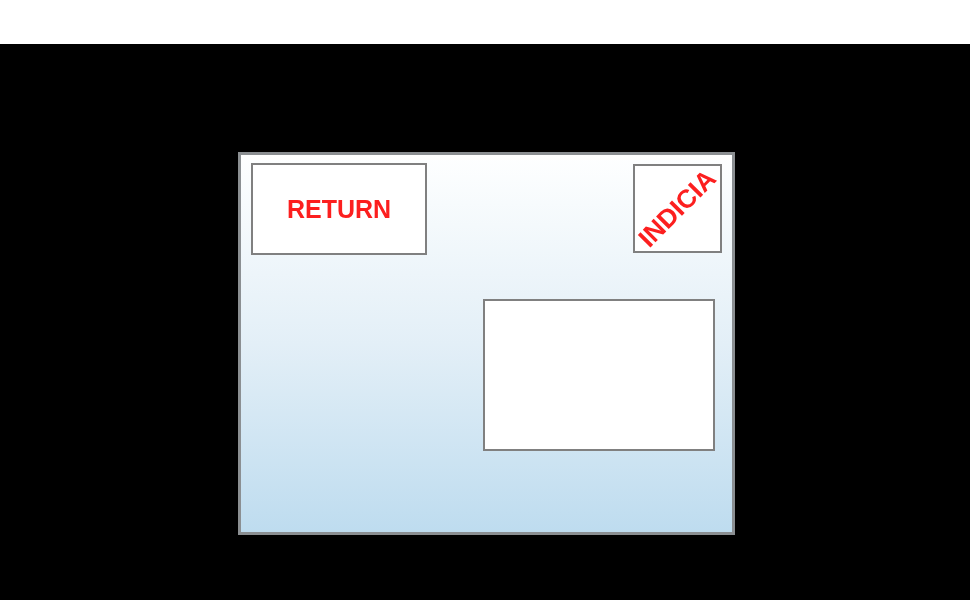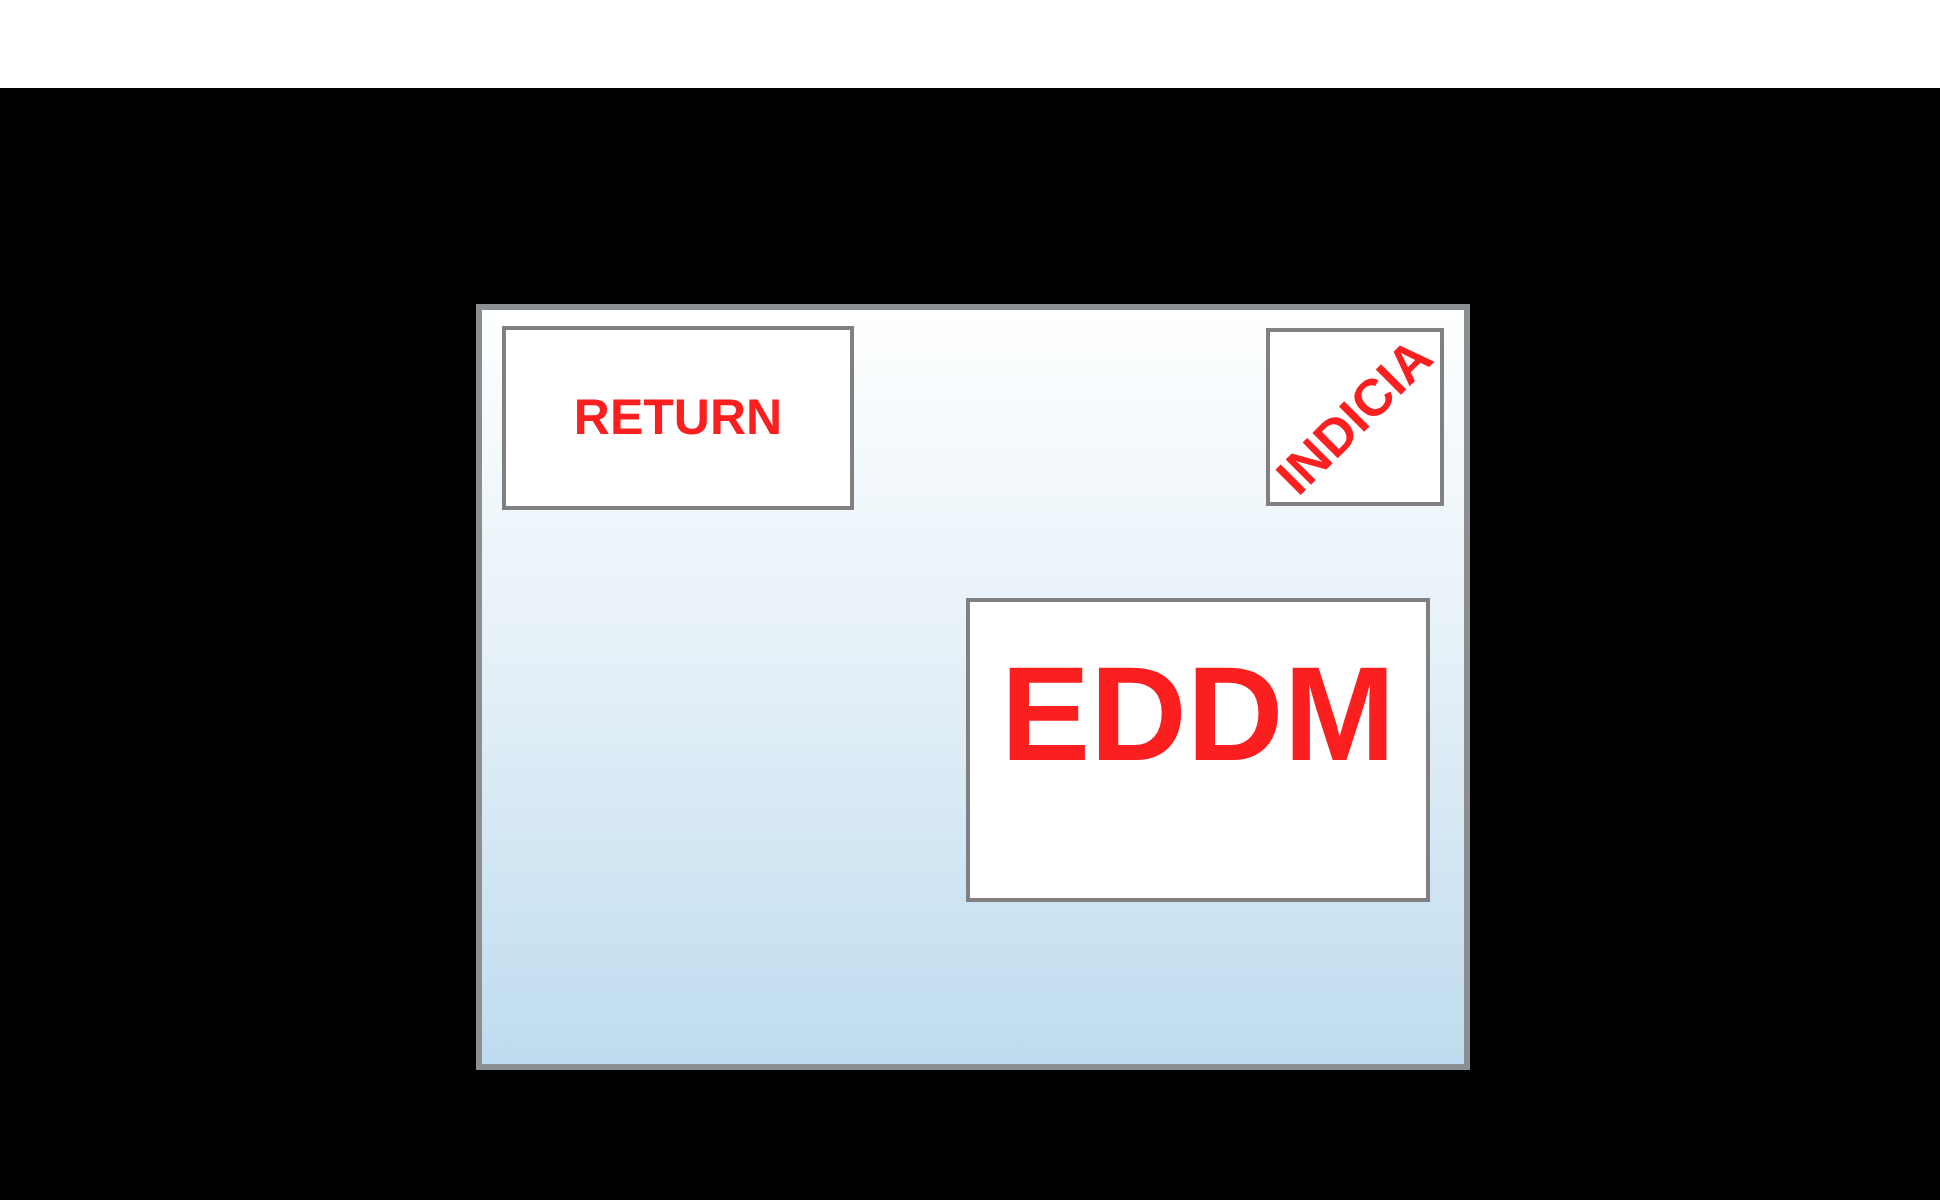--- a/index.html
+++ b/index.html
@@ -34,16 +34,15 @@
   <div class="envelope">
     <div class="panel return-box">
       <div>
         <span class="line">RETURN</span>
       </div>
     </div>
     <div class="panel indicia-box">
       <span class="rot">INDICIA</span>
     </div>
     <div class="panel eddm-box">
-      <span class="eddm-title">EDDM</span>
     </div>
   </div>
 </div>
 
 </body></html>

